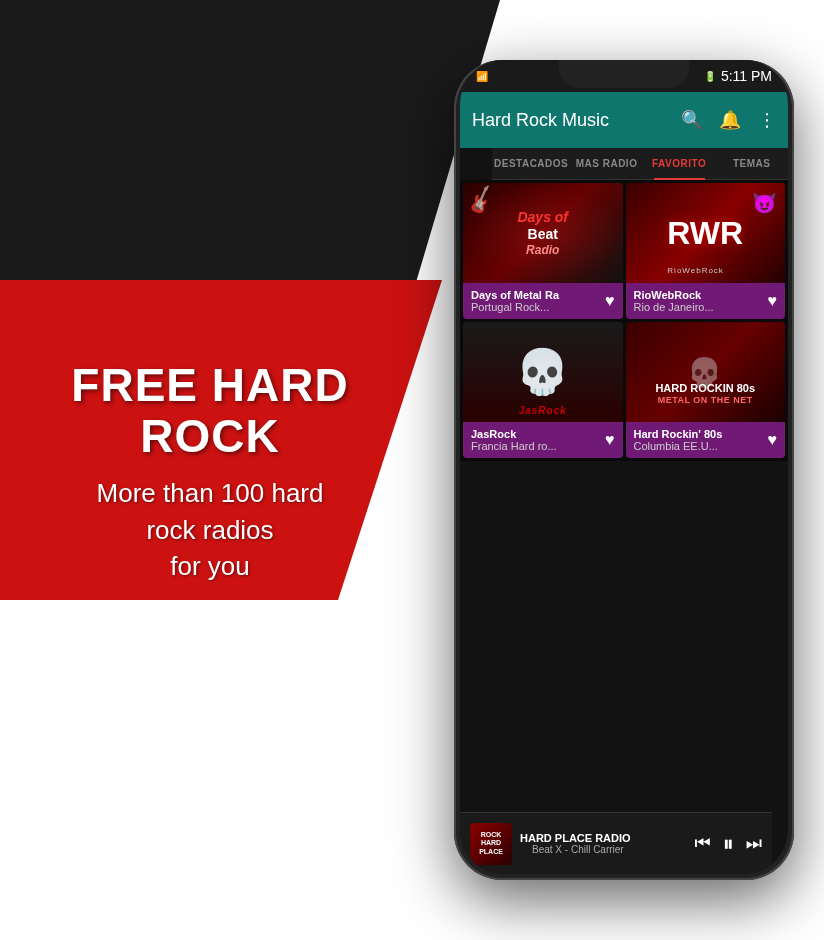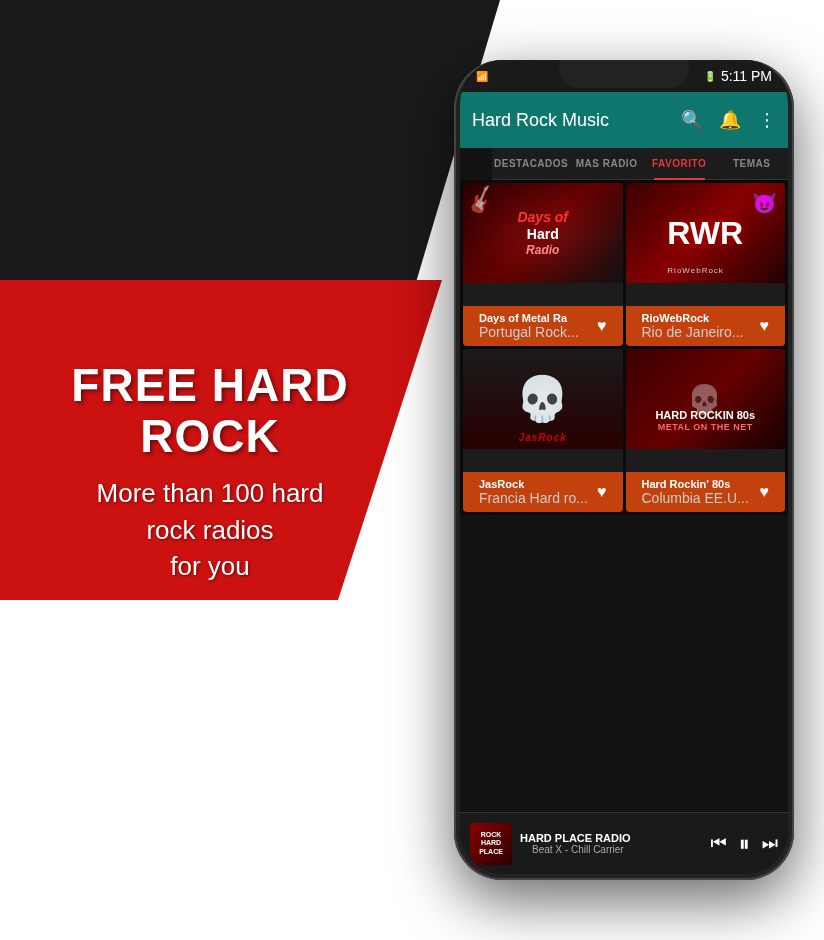--- a/index.html
+++ b/index.html
@@ -352,60 +352,59 @@
       position: absolute;
       font-size: 28px;
       opacity: 0.4;
     }
 
     
     .card-info {
       display: flex;
       align-items: center;
       justify-content: space-between;
-      padding: 6px 16px;
-      background: #c2410c;
-      margin-top: 23px;
+      padding: 6px 8px;
+      background: #701a75;
     }
 
     .card-text {
       flex: 1;
     }
 
     .card-name {
       color: white;
       font-size: 11px;
       font-weight: 600;
       white-space: nowrap;
       overflow: hidden;
       text-overflow: ellipsis;
     }
 
     .card-desc {
       color: #ccc;
-      font-size: 14px;
+      font-size: 11px;
       white-space: nowrap;
       overflow: hidden;
       text-overflow: ellipsis;
     }
 
     .heart-btn {
       color: white;
       font-size: 16px;
       cursor: pointer;
       margin-left: 6px;
       flex-shrink: 0;
     }
 
     
     .now-playing {
       position: absolute;
       bottom: 0;
       left: 0;
-      right: 0;
+      right: 16px;
       height: 62px;
       background: #1a1a1a;
       display: flex;
       align-items: center;
       padding: 0 10px;
       gap: 8px;
       border-top: 1px solid #333;
     }
 
     .np-thumb {
@@ -505,21 +504,21 @@
         <div class="tab-item">TEMAS</div>
       </div>
 
       <div class="radio-grid">
 
         <div class="radio-card">
           <div class="radio-thumb thumb-metal">
             <span class="guitar-icon">🎸</span>
             <div class="metal-text">
               <span class="metal-big">Days of</span>
-              <span style="font-size:14px;font-weight:900;color:white;display:block;">Hard</span>
+              <span style="font-size:14px;font-weight:900;color:white;display:block;">Beat</span>
               <span style="font-size:12px;color:#ff8888;font-style:italic;display:block;">Radio</span>
             </div>
           </div>
           <div class="card-info">
             <div class="card-text">
               <div class="card-name">Days of Metal Ra</div>
               <div class="card-desc">Portugal Rock...</div>
             </div>
             <span class="heart-btn">♥</span>
           </div>

